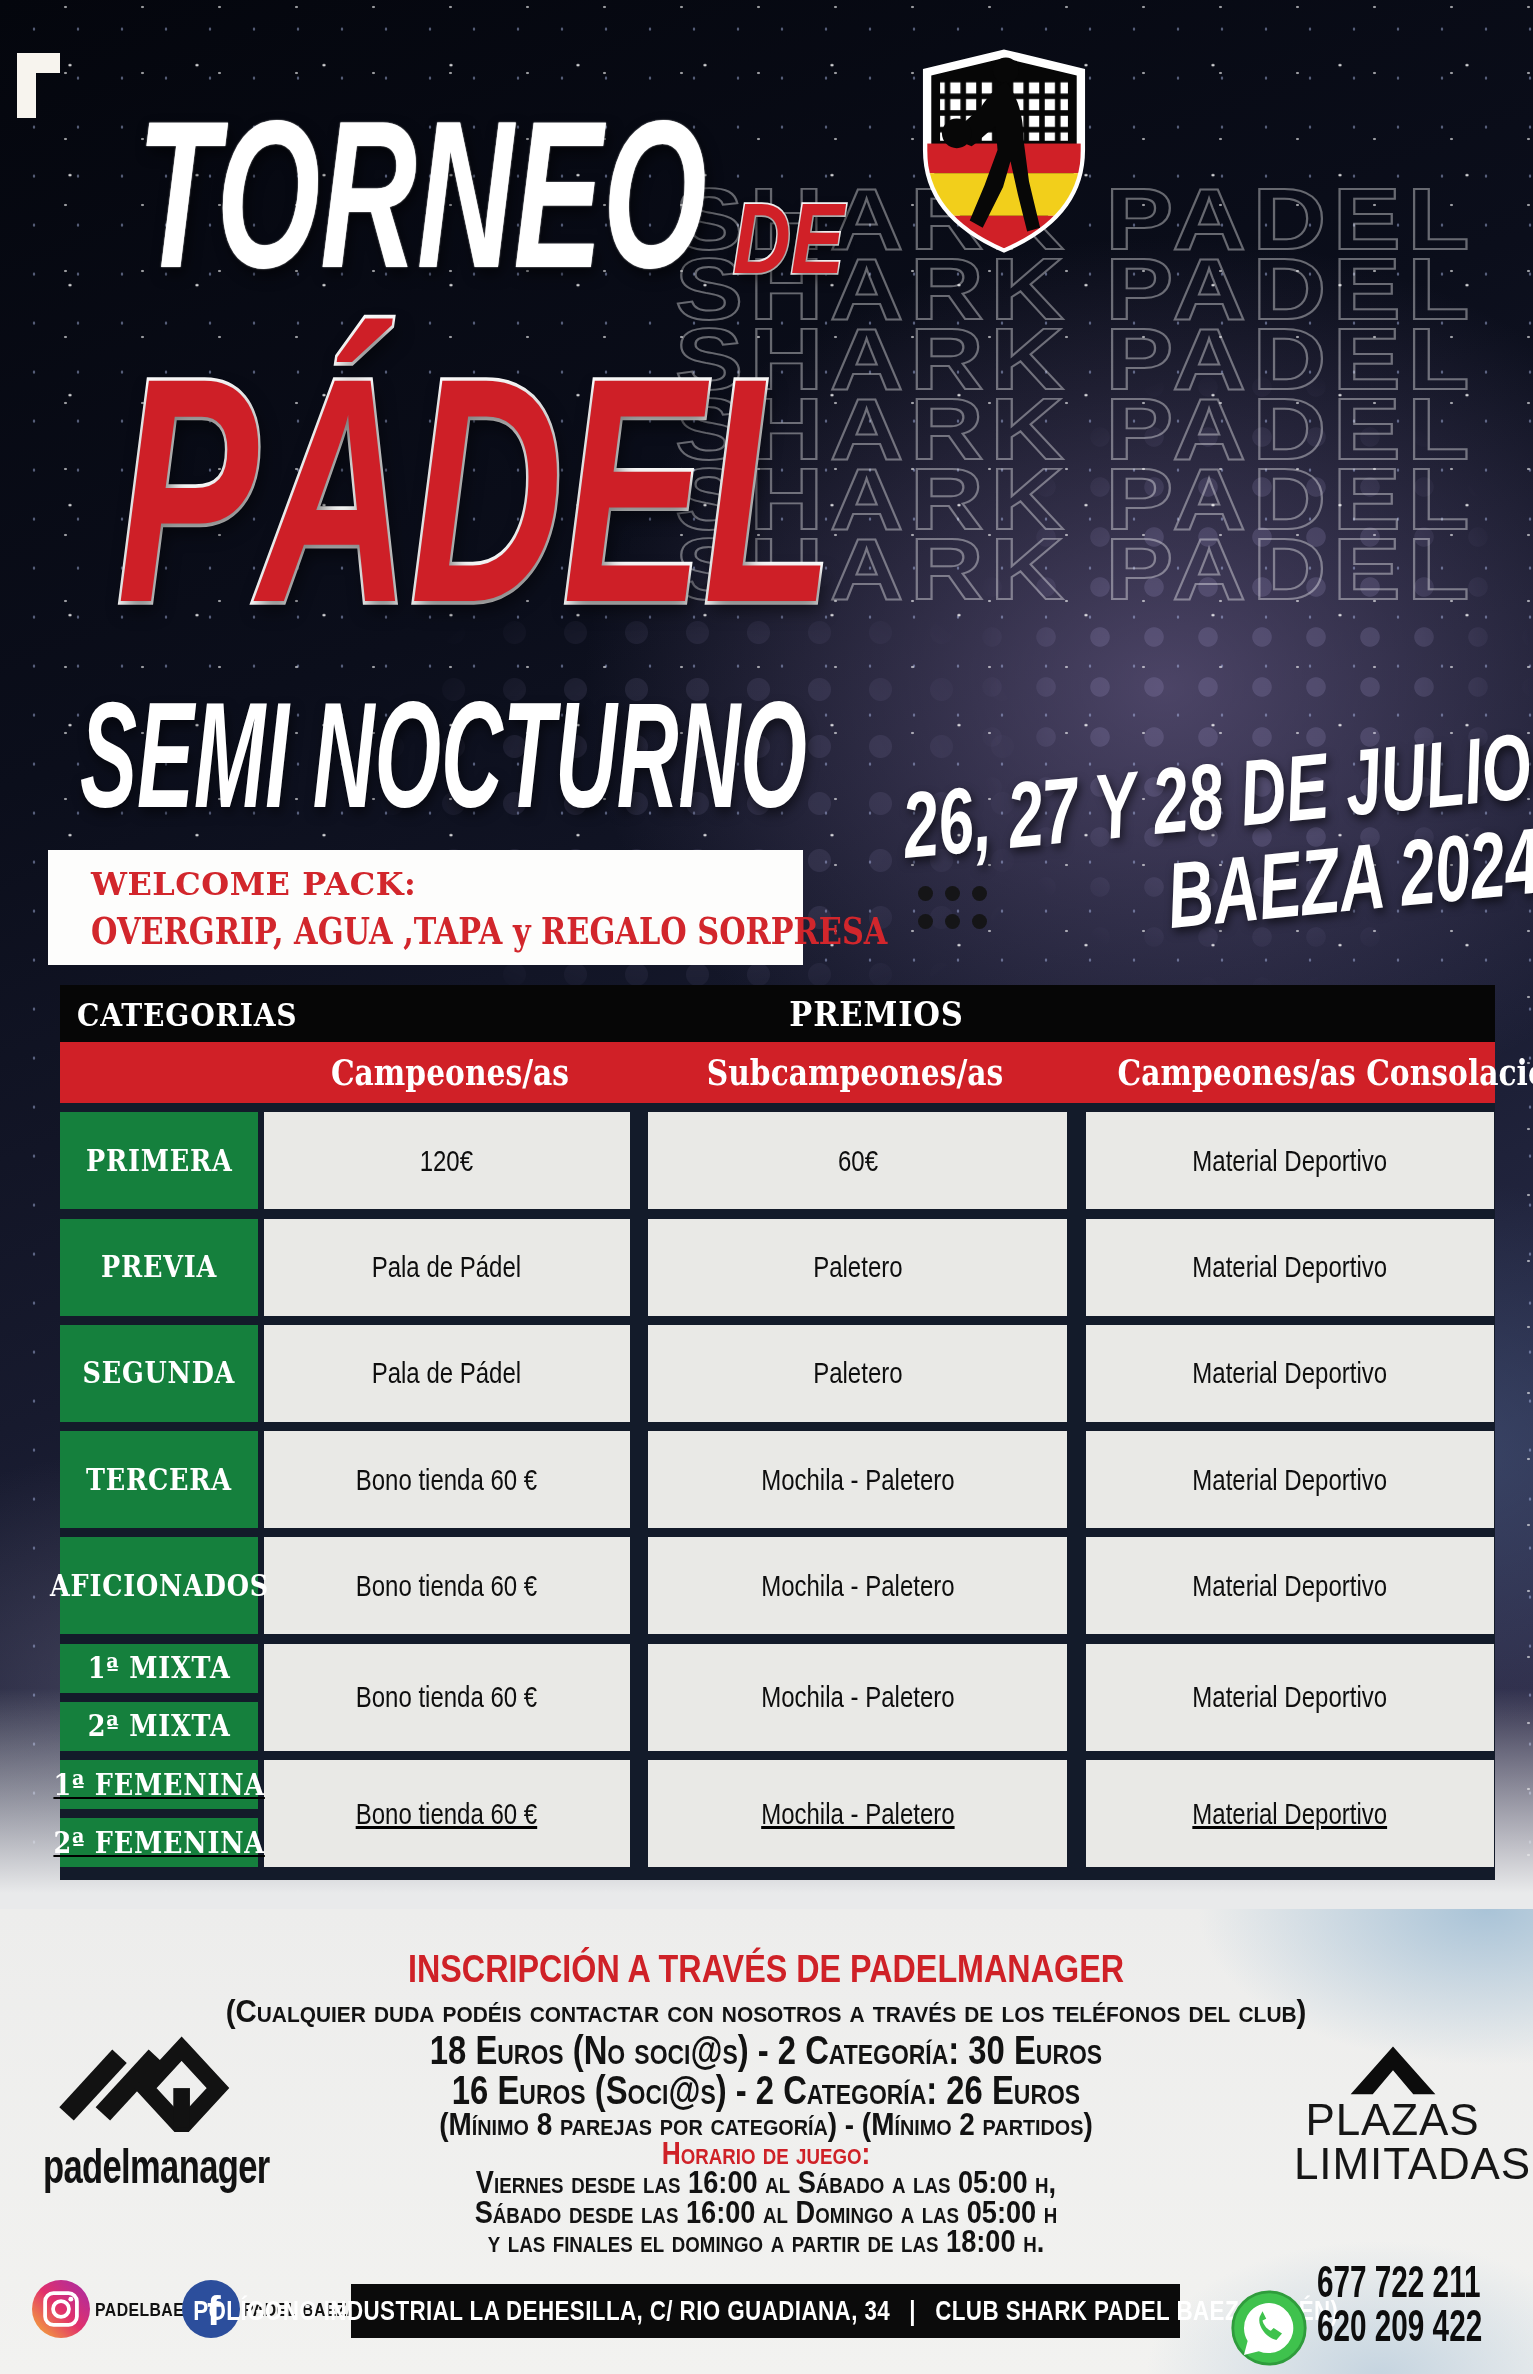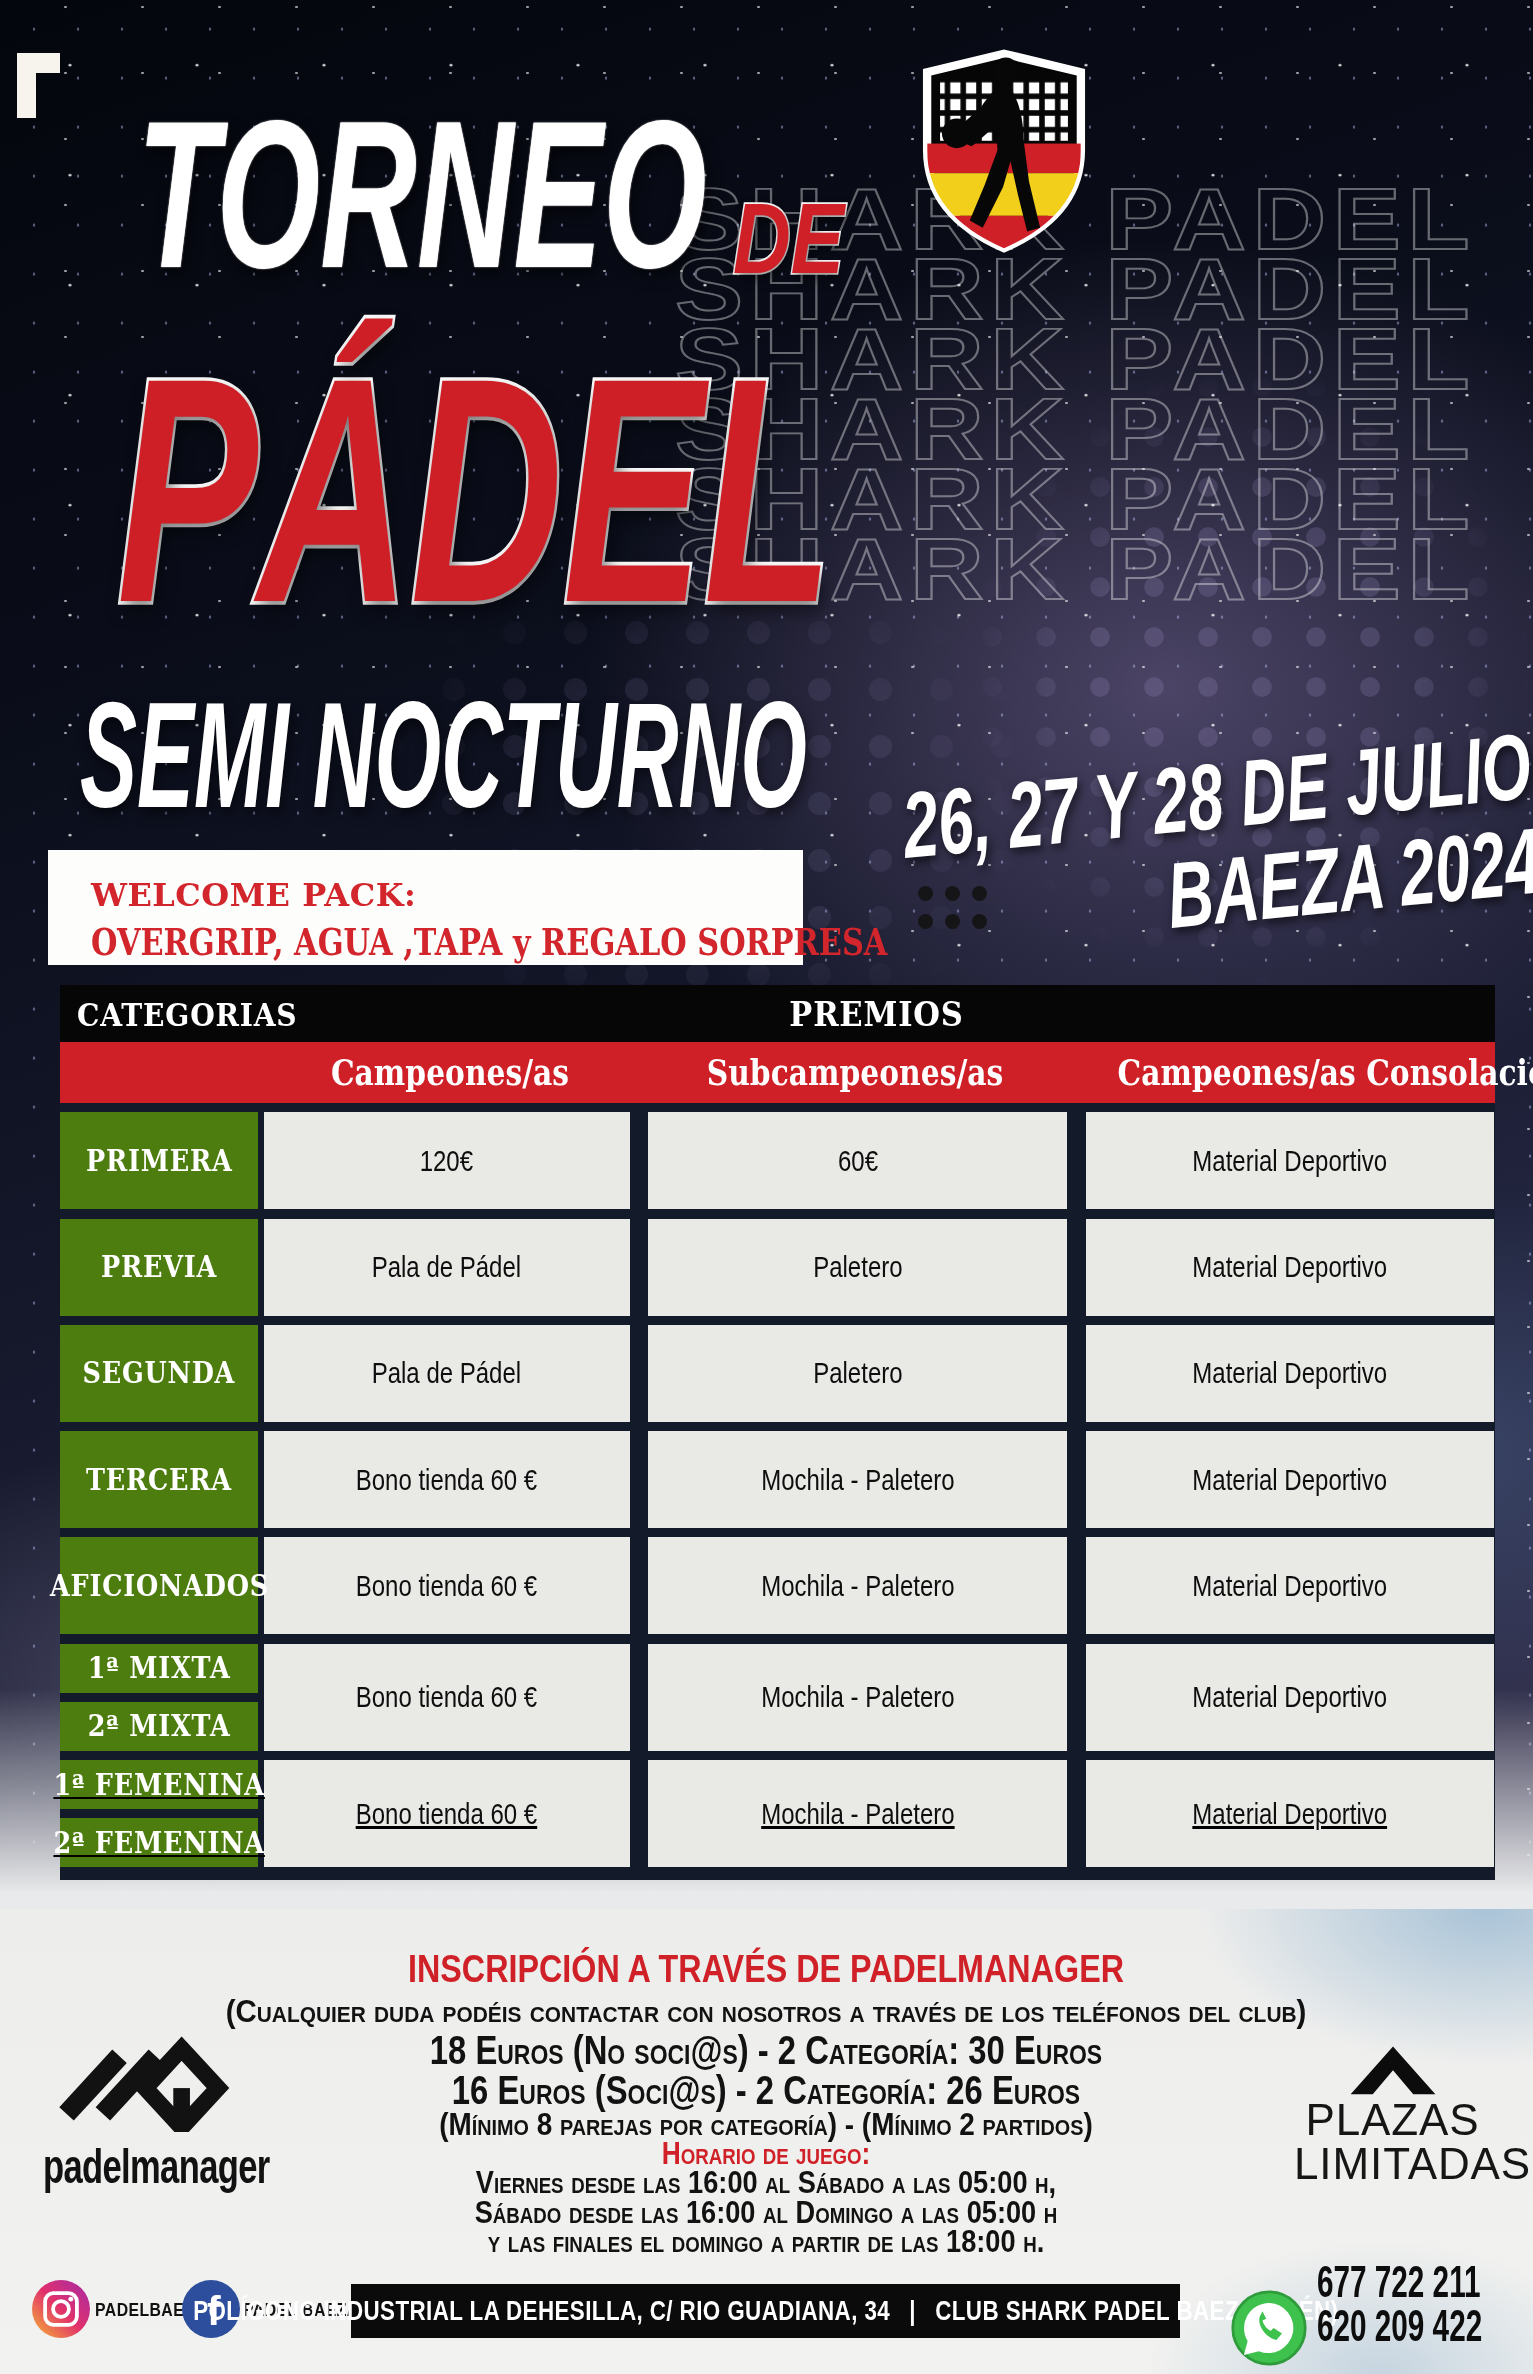--- a/index.html
+++ b/index.html
@@ -76,21 +76,21 @@
 
   .dots-grid { position:absolute; left:918px; top:886px; z-index:2;
     display:grid; grid-template-columns:repeat(3,15px); gap:13px 12px; }
   .dots-grid i { width:15px; height:15px; border-radius:50%; background:#141414; opacity:.92; }
 
   
   .shield { position:absolute; left:916px; top:46px; width:176px; height:209px; z-index:4; }
 
   
   .welcome { position:absolute; left:48px; top:850px; width:755px; height:115px;
-    background:#fdfdfc; z-index:5; padding:26px 0 0 43px; }
+    background:#fdfdfc; z-index:5; padding:15px 0 0 43px; }
   .welcome .wl1 { font-family:"DejaVu Serif", serif; font-weight:bold; font-size:32px;
     color:#d2262c; letter-spacing:0.5px; }
   .welcome .wl2 { font-family:"DejaVu Serif", serif; font-weight:bold; font-size:37px;
     color:#d2262c; white-space:nowrap; transform:scaleX(.82); transform-origin:left top; margin-top:5.6px; }
 
   
   .ptable { position:absolute; left:60px; top:985px; width:1435px; z-index:5; background:#131b2a; }
   .thead1 { position:relative; height:57px; background:#060606; }
   .thead1 .cat { position:absolute; left:16.7px; top:11px; font-family:"DejaVu Serif", serif;
     font-weight:bold; font-size:32px; color:#fff; letter-spacing:0.9px; transform:scaleX(.88); transform-origin:left top; }
@@ -103,21 +103,21 @@
     font-size:35px; color:#fff; transform:scaleX(.85); transform-origin:center center; white-space:nowrap; }
   .thead2 .hc1 { width:372px; margin-left:5.6px; }
   .thead2 .hc2 { width:438px; }
   .thead2 .hc3 { width:408px; margin-left:13px; }
   .tbody { padding:9.3px 0 13px 0; }
   .trow { display:flex; margin-bottom:9.3px; }
   .trow:last-child { margin-bottom:0;text-decoration:underline; }
   .trow.single { height:97px; }
   .trow.double { height:107px; }
   .tlabel { width:198px; flex:none; display:flex; flex-direction:column; gap:9.3px; }
-  .tlabel .lbl { background:#4d7c0f; flex:1; display:flex; align-items:center; justify-content:center; }
+  .tlabel .lbl { background:#15803d; flex:1; display:flex; align-items:center; justify-content:center; }
   .tlabel .lbl span { font-family:"DejaVu Serif", serif; font-weight:bold; font-size:29px;
     color:#fff; letter-spacing:0.9px; transform:scaleX(.88); white-space:nowrap; }
   .tcell { background:#e9e9e6; display:flex; align-items:center; justify-content:center; }
   .tcell span { font-size:30px; color:#0e0e0e; transform:scaleX(.8); white-space:nowrap; letter-spacing:0; }
   .tc1 { width:366px; margin-left:5.6px; }
   .tc2 { width:419px; margin-left:18.6px; }
   .tc3 { width:408px; margin-left:18.6px; }
 
   
   .light {

